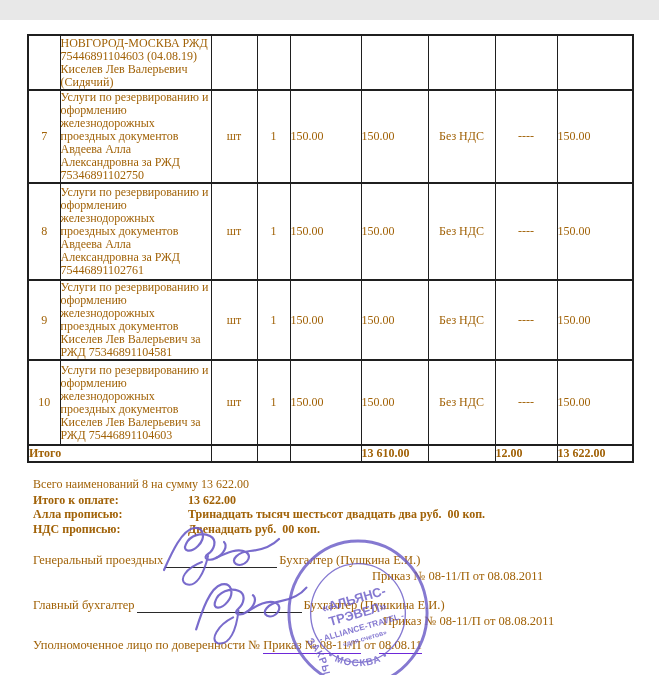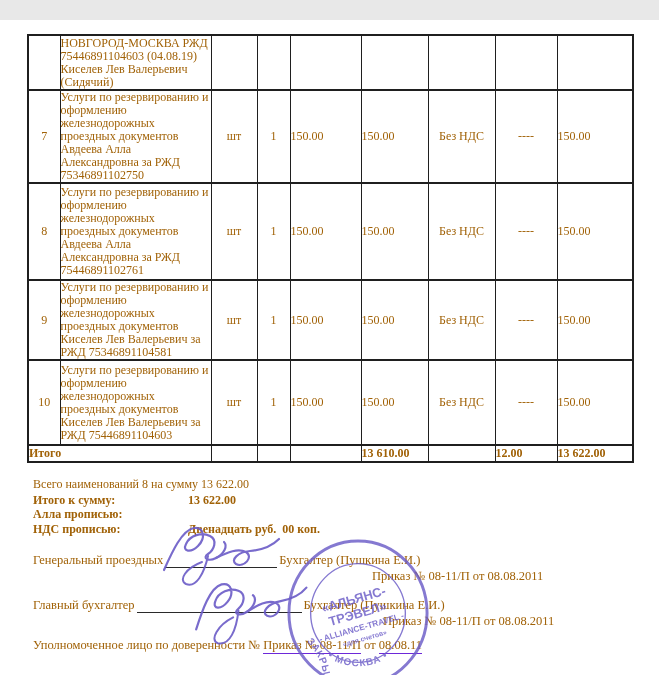--- a/index.html
+++ b/index.html
@@ -141,25 +141,26 @@
         <td></td>
         <td class="c-money">12.00</td>
         <td class="c-money">13 622.00</td>
       </tr>
     </tbody>
   </table>
 
   <div id="summary">
     <div class="sum-first">Всего наименований 8 на сумму 13 622.00</div>
     <div class="sum-row">
-      <span class="sum-label">Итого к сумму:</span>
+      <span class="sum-label">Итого к оплате:</span>
       <span class="sum-value">13 622.00</span>
     </div>
     <div class="sum-row">
       <span class="sum-label">Алла прописью:</span>
+      <span class="sum-value">Тринадцать тысяч шестьсот двадцать два руб.&nbsp; 00 коп.</span>
     </div>
     <div class="sum-row">
       <span class="sum-label">НДС прописью:</span>
       <span class="sum-value">Двенадцать руб.&nbsp; 00 коп.</span>
     </div>
   </div>
 
   <div class="sig-line" id="dir-line">
     <span>Генеральный проездных</span><span class="blank"></span><span>Бухгалтер (Пушкина Е.И.)</span>
   </div>

